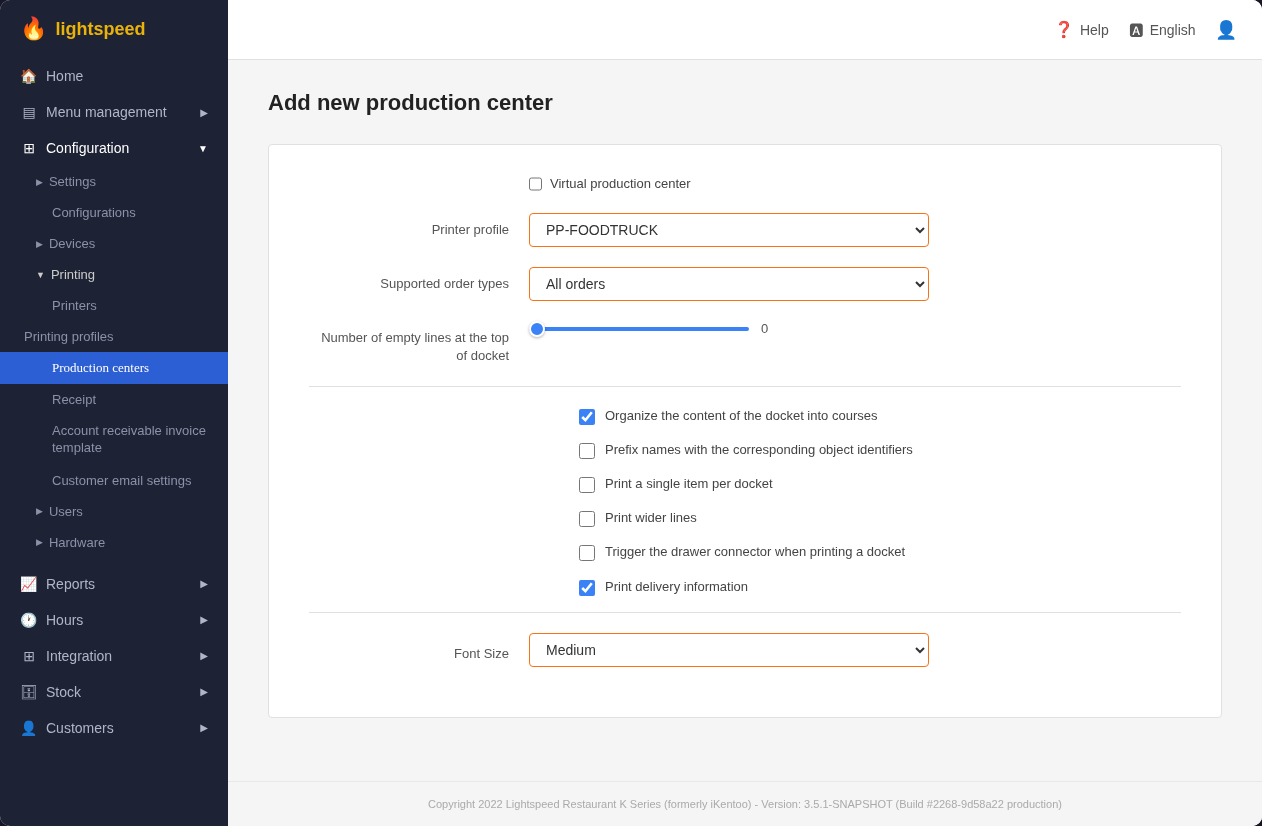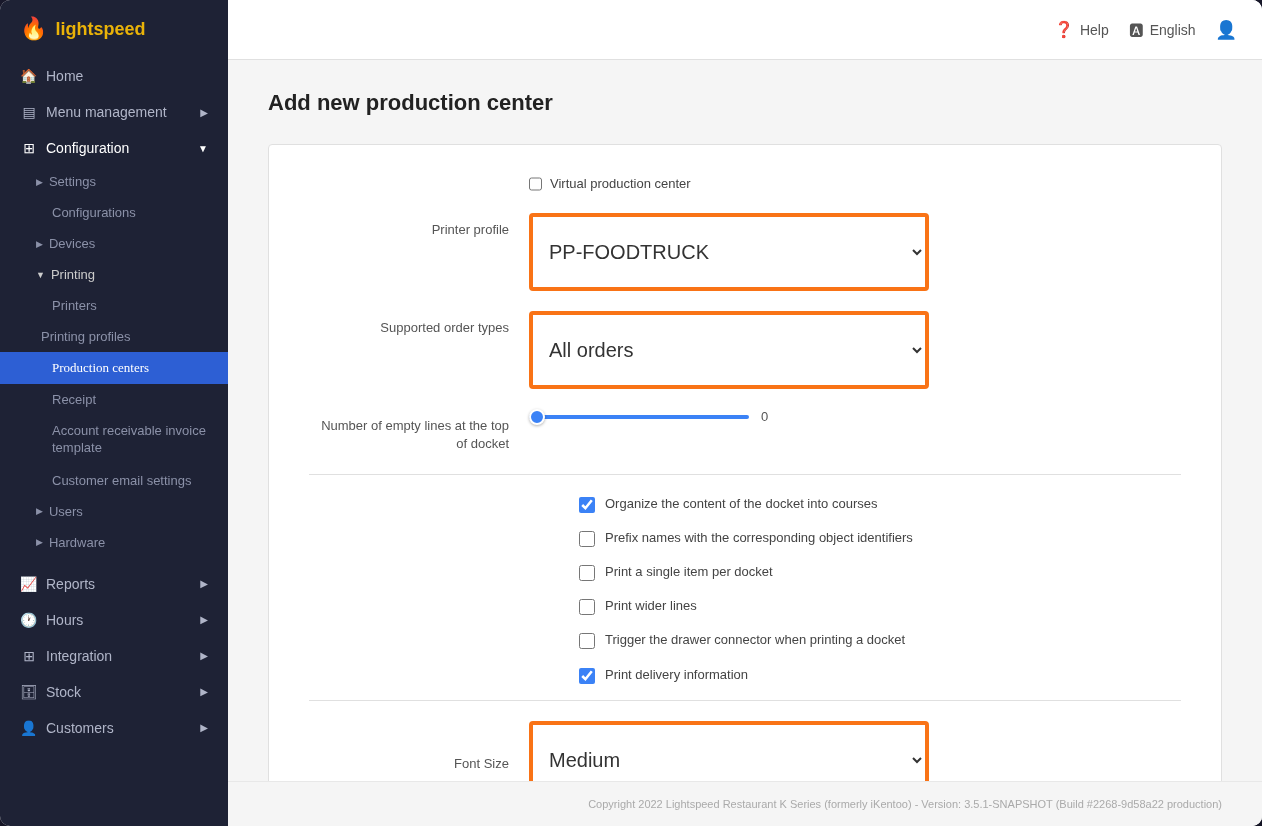--- a/index.html
+++ b/index.html
@@ -28,38 +28,38 @@
     
     .content { flex: 1; overflow-y: auto; padding: 30px 40px; }
     .page-title { font-size: 22px; font-weight: 600; color: #222; margin-bottom: 28px; }
     
     
     .form-section { background: #fff; border: 1px solid #e0e0e0; border-radius: 4px; padding: 30px 40px; margin-bottom: 20px; }
     .form-row { display: flex; align-items: flex-start; margin-bottom: 20px; }
     .form-label { width: 220px; text-align: right; padding-right: 20px; padding-top: 8px; color: #555; font-size: 13px; flex-shrink: 0; line-height: 1.4; }
     .form-control-wrap { flex: 1; max-width: 400px; }
     .form-input { width: 100%; padding: 7px 12px; border: 1px solid #ccc; border-radius: 4px; font-size: 14px; color: #333; outline: none; }
-    .form-select { width: 100%; padding: 23px 12px; border: 4px solid #f97316; border-radius: 4px; font-size: 20px; color: #333; background: #fff; cursor: pointer; appearance: auto; outline: none; }
+    .form-select { width: 100%; padding: 7px 12px; border: 1px solid #f97316; border-radius: 4px; font-size: 14px; color: #333; background: #fff; cursor: pointer; appearance: auto; outline: none; }
     .checkbox-row { display: flex; align-items: flex-start; margin-bottom: 16px; }
     .checkbox-row input[type="checkbox"] { margin-right: 10px; margin-top: 2px; width: 16px; height: 16px; accent-color: #3b82f6; }
     .checkbox-label { color: #444; font-size: 13px; line-height: 1.4; }
     .slider-wrap { display: flex; align-items: center; gap: 12px; }
     .slider { -webkit-appearance: none; width: 220px; height: 4px; border-radius: 2px; background: #3b82f6; outline: none; cursor: pointer; }
     .slider::-webkit-slider-thumb { -webkit-appearance: none; width: 16px; height: 16px; border-radius: 50%; background: #3b82f6; cursor: pointer; border: 2px solid #fff; box-shadow: 0 1px 3px rgba(0,0,0,0.3); }
     .slider-value { color: #555; font-size: 13px; }
     
     
     .section-divider { border: none; border-top: 1px solid #e0e0e0; margin: 10px 0 20px; }
     .checkbox-offset { padding-left: 270px; }
     
     
     .font-size-row { display: flex; align-items: center; margin-top: 20px; }
     
     
-    .footer { padding: 16px 40px; text-align: right; color: #aaa; font-size: 11px; background: #f5f5f5; border-top: 1px solid #e8e8e8; }
+    .footer { padding: 16px 40px; text-align: center; color: #aaa; font-size: 11px; background: #f5f5f5; border-top: 1px solid #e8e8e8; }
     
     
     .virtual-row { display: flex; margin-bottom: 20px; padding-left: 220px; }
     .virtual-row input { margin-right: 8px; }
     
     
     .caret { font-size: 9px; }
   </style>
 </head>
 <body>
@@ -106,21 +106,21 @@
 
       <div class="nav-sub-item" style="padding-left:36px; display:flex; align-items:center; gap:6px; color:#ccc;">
         <span style="font-size:9px;">▼</span>
         <span>Printing</span>
       </div>
 
       <div class="nav-sub-item" style="padding-left:52px;">
         <span>Printers</span>
       </div>
 
-      <div class="nav-sub-item" style="padding-left:41px;">
+      <div class="nav-sub-item" style="padding-left:24px;">
         <span>Printing profiles</span>
       </div>
 
       <div class="nav-sub-item active" style="padding-left:52px; background:#2d5fd4; color:#fff; border-radius:0;">
         <span>Production centers</span>
       </div>
 
       <div class="nav-sub-item" style="padding-left:52px;">
         <span>Receipt</span>
       </div>

